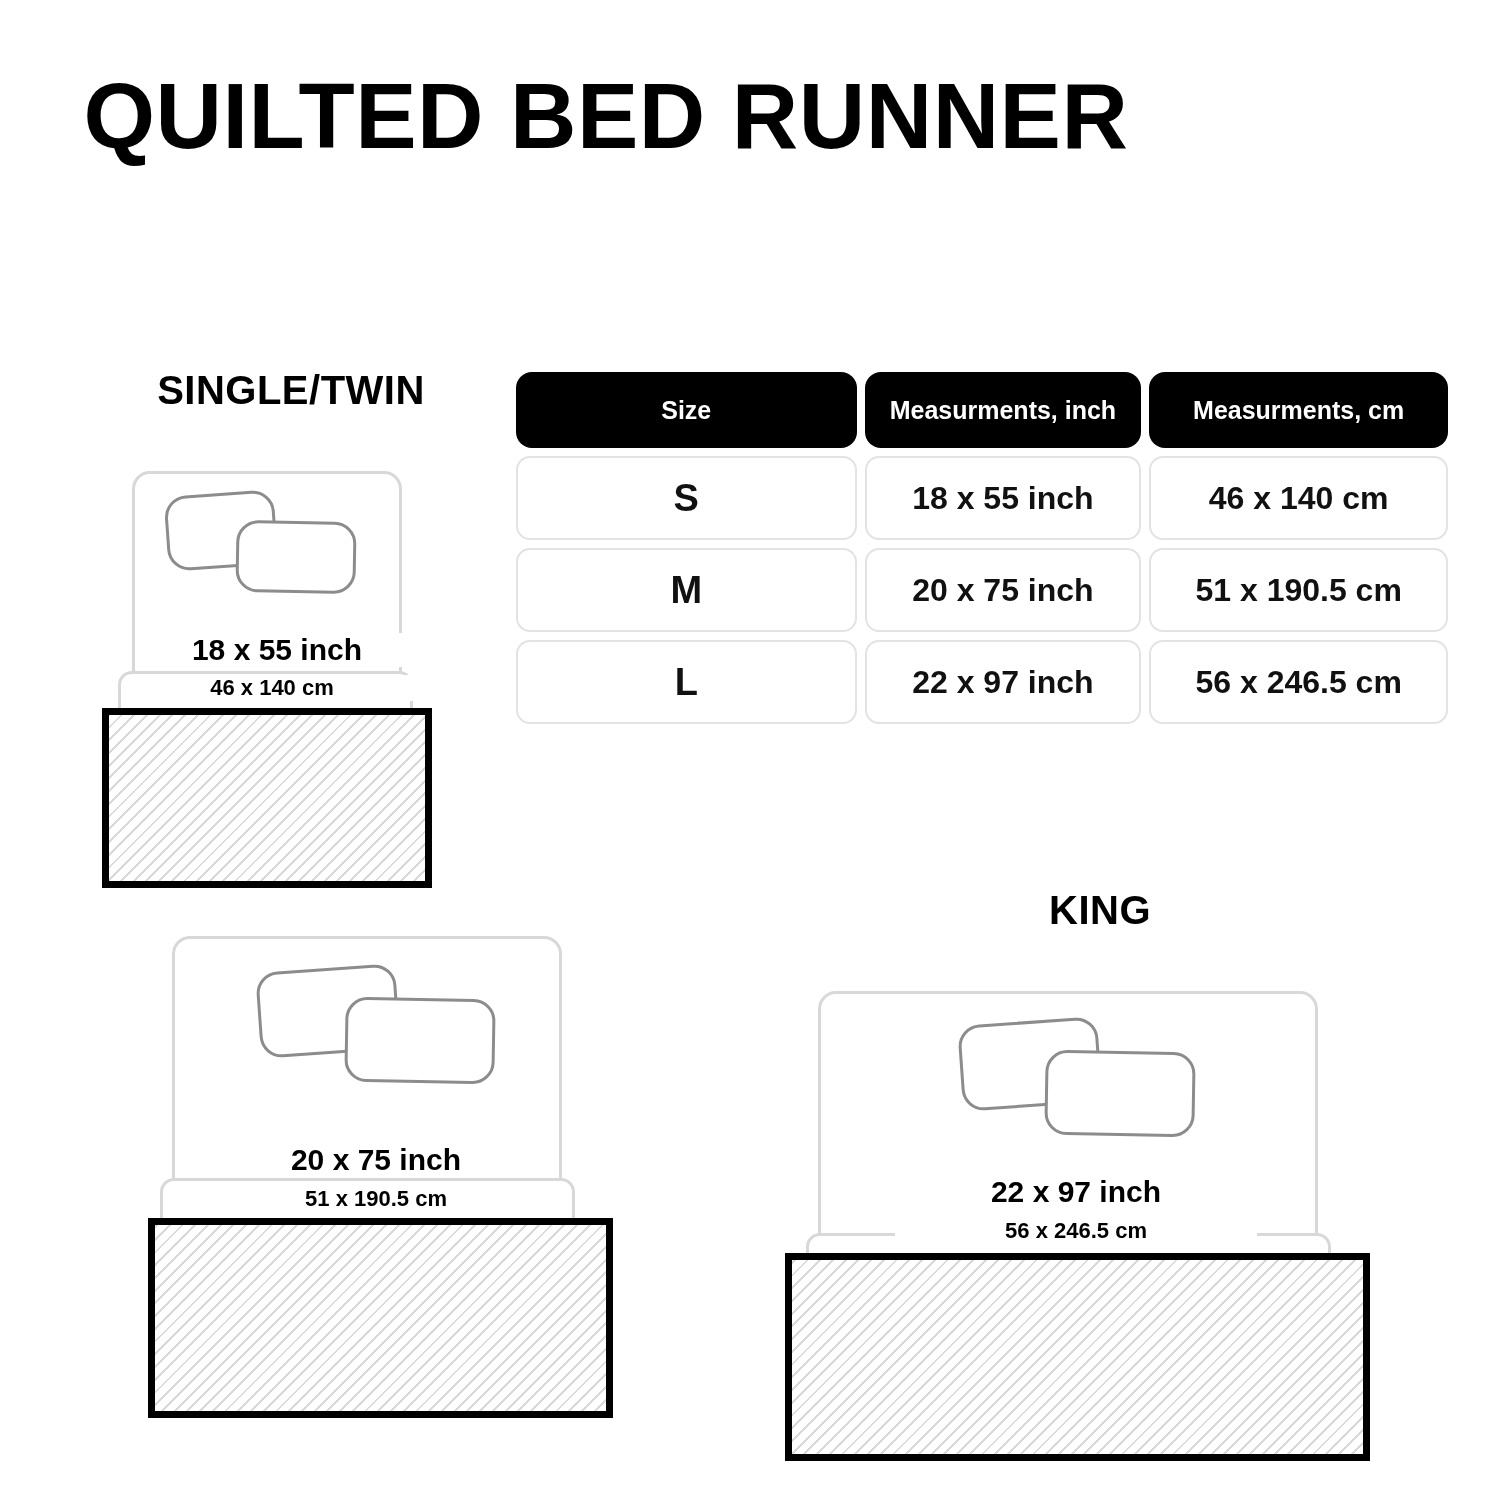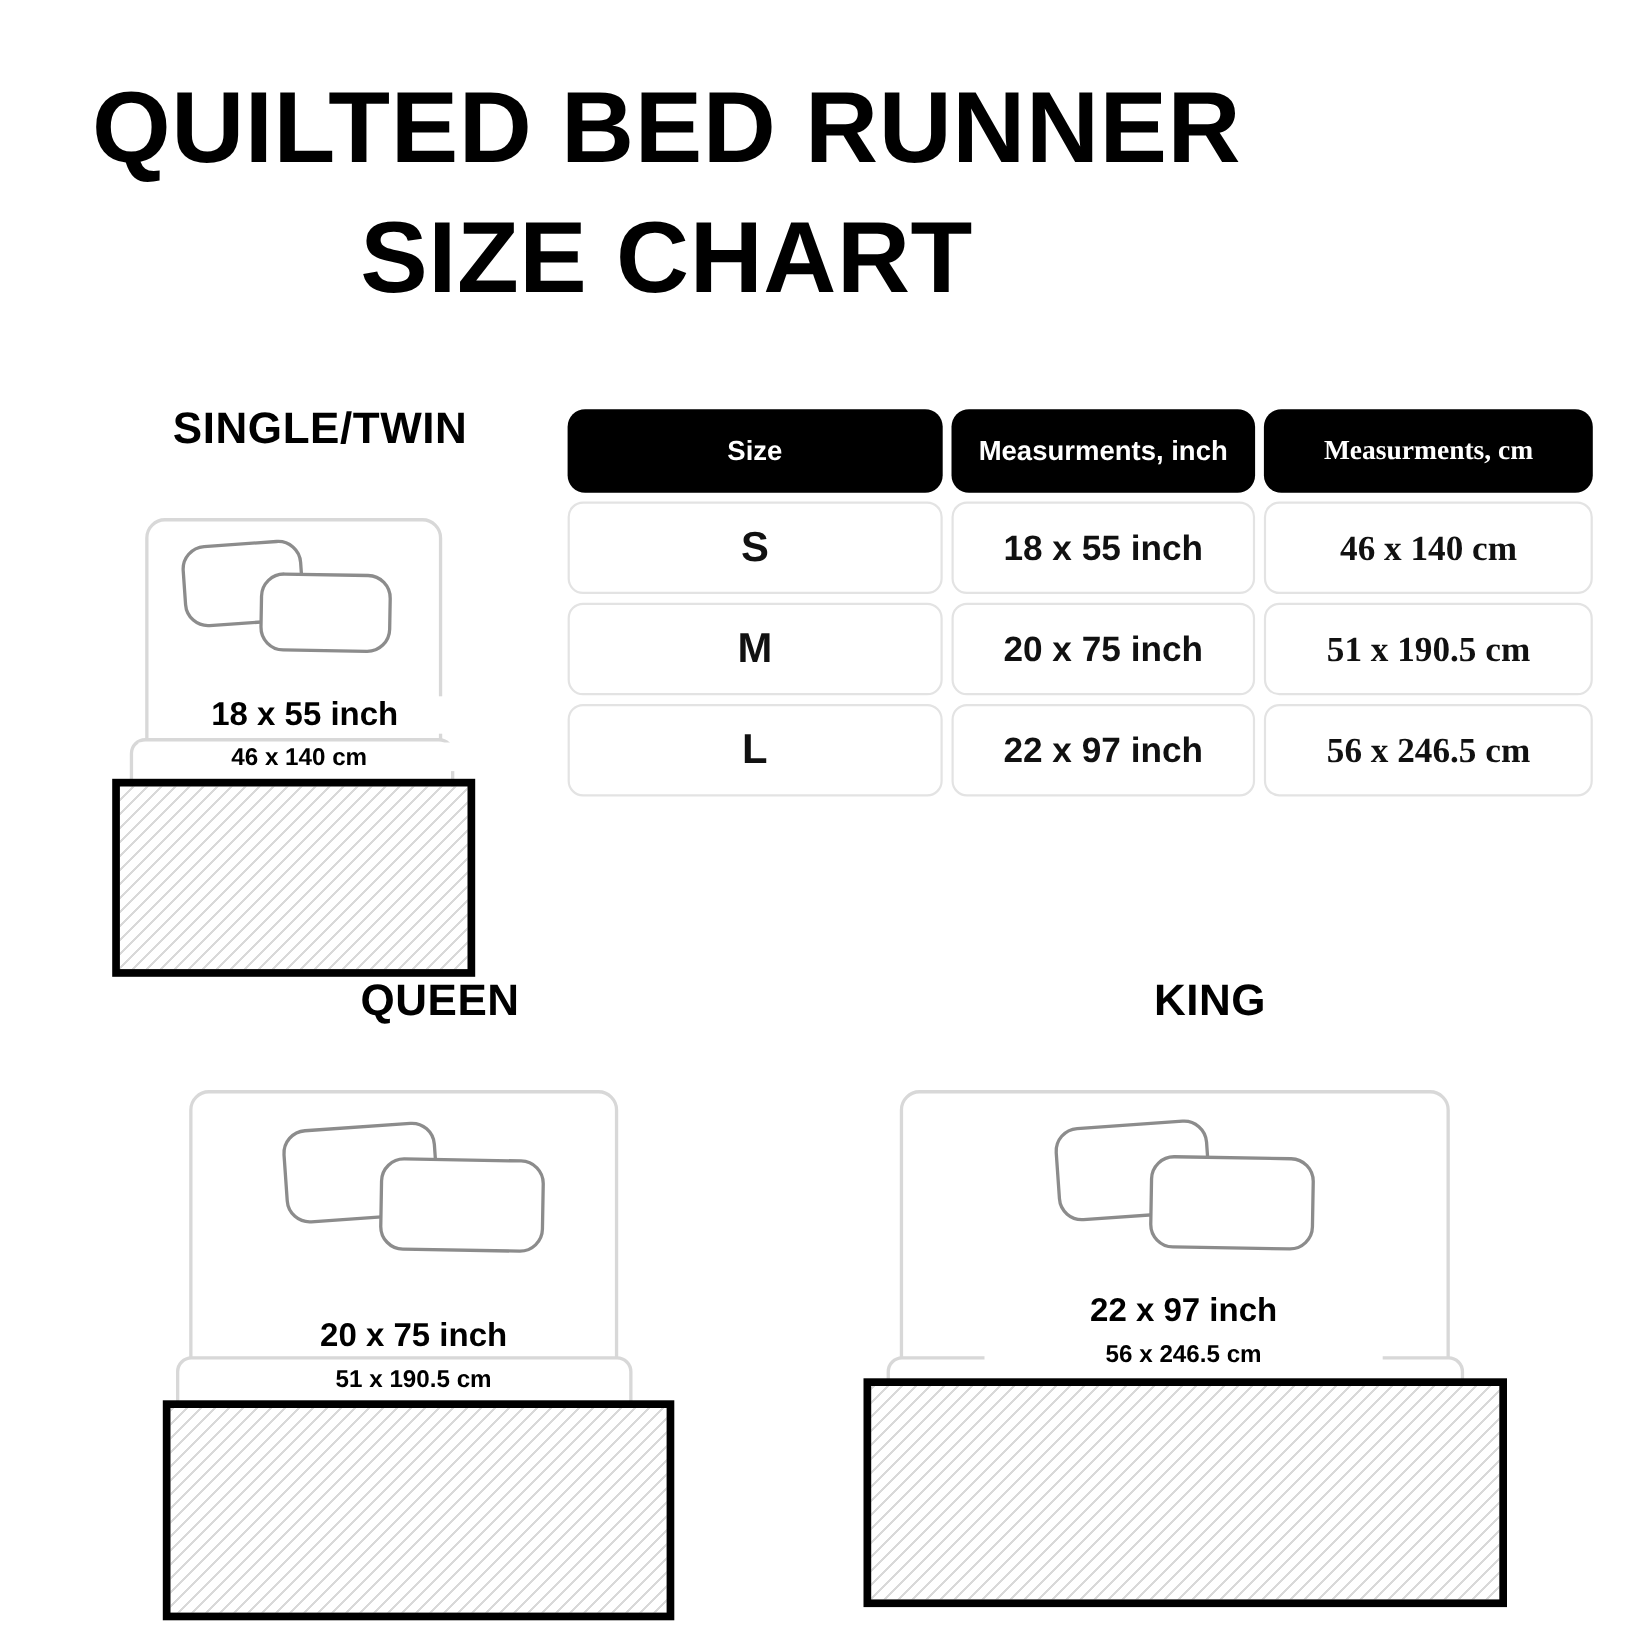--- a/index.html
+++ b/index.html
@@ -47,21 +47,21 @@
   .cell {
     border-radius: 14px;
     display: flex;
     align-items: center;
     justify-content: center;
     text-align: center;
     box-sizing: border-box;
   }
   .c1 { width: 342px; }
   .c2 { width: 278px; }
-  .c3 { width: 300px; font-family: Liberation Serif, serif; }
+  .c3 { width: 300px; }
 
   .head .cell {
     background: #000000;
     color: #ffffff;
     height: 76px;
     font-size: 25px;
     font-weight: bold;
     border-radius: 16px;
   }
   .body .cell {
@@ -130,21 +130,20 @@
     text-align: center;
     background: #fff;
     padding: 0 6px;
   }
 </style>
 </head>
 <body>
 
 <div class="title-block">
   <div class="title-line">QUILTED BED RUNNER</div>
-  <div class="title-line">SIZE CHART</div>
 </div>
 
 <div class="size-table">
 
   <div class="tr head">
     <div class="cell c1">Size</div>
     <div class="cell c2">Measurments, inch</div>
     <div class="cell c3">Measurments, cm</div>
   </div>
 
@@ -181,21 +180,20 @@
     <div class="pillow" style="left:140px; top:98px; width:120px; height:72px; transform:rotate(1deg);"></div>
 
     <div class="dim-inch" style="left:40px; top:210px; width:270px;">18 x 55 inch</div>
     <div class="dim-cm" style="left:30px; top:252px; width:280px;">46 x 140 cm</div>
 
     <div class="runner" style="left:6px; top:285px; width:330px; height:180px;"></div>
   </div>
 </div>
 
 <div class="bed-block" style="left:140px; top:888px; width:520px;">
-  <div class="bed-label">QUEEN</div>
 
   <div class="bed-area" style="width:520px; height:530px;">
     <div class="mattress" style="left:32px; top:48px; width:390px; height:430px;"></div>
     <div class="sheet" style="left:20px; top:290px; width:415px; height:188px;"></div>
 
     <div class="pillow" style="left:118px; top:80px; width:140px; height:86px; transform:rotate(-4deg);"></div>
     <div class="pillow" style="left:205px; top:110px; width:150px; height:85px; transform:rotate(1deg);"></div>
 
     <div class="dim-inch" style="left:65px; top:255px; width:330px;">20 x 75 inch</div>
     <div class="dim-cm" style="left:60px; top:298px; width:340px;">51 x 190.5 cm</div>

